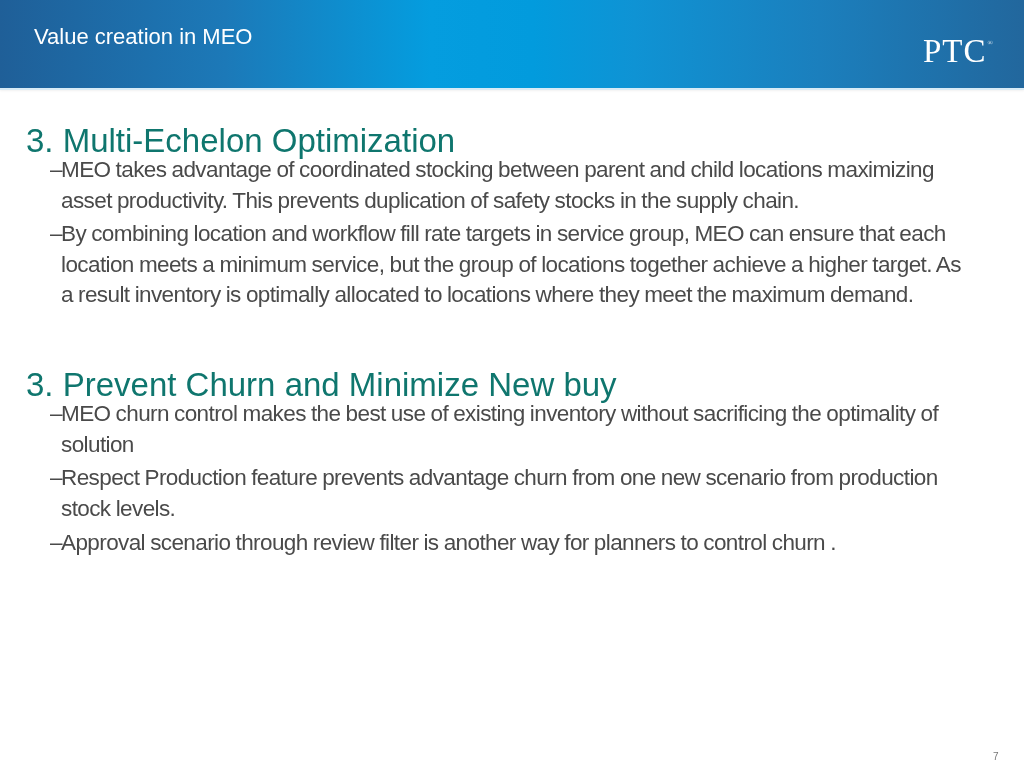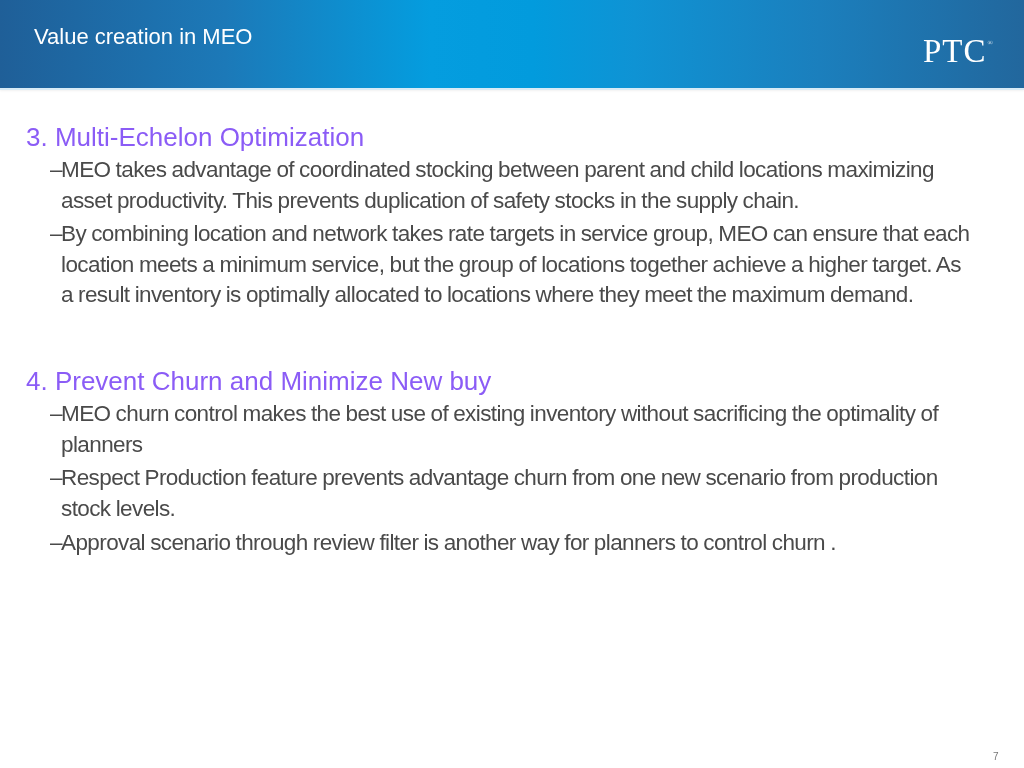--- a/index.html
+++ b/index.html
@@ -53,22 +53,22 @@
       opacity: 0.85;
     }
     .content {
       position: absolute;
       left: 0; top: 0;
       width: 1024px;
     }
     .section-heading {
       position: absolute;
       left: 26px;
-      font-size: 26px;
-      color: #8b5cf6;
+      font-size: 33px;
+      color: #0f766e;
       white-space: nowrap;
     }
     .bullet {
       position: absolute;
       left: 50px;
       width: 940px;
       font-size: 22.5px;
       line-height: 30.5px;
       color: #4a4a4a;
       transform-origin: left top;
@@ -108,31 +108,31 @@
   <div class="section-heading" style="top:122px;">3. Multi-Echelon Optimization</div>
 
   <div class="bullet" style="top:155px;">
     <span class="dash">–</span>
     <span class="text">MEO takes advantage of coordinated stocking between parent and child locations maximizing
 asset productivity.  This prevents duplication of safety stocks in the supply chain.</span>
   </div>
 
   <div class="bullet" style="top:219px;">
     <span class="dash">–</span>
-    <span class="text">By combining location and network takes rate targets in service group, MEO can ensure that each
+    <span class="text">By combining location and workflow fill rate targets in service group, MEO can ensure that each
 location meets a minimum service, but the group of locations together achieve a higher target. As
 a result inventory is optimally allocated to locations where they meet the maximum demand.</span>
   </div>
 
-  <div class="section-heading" style="top:366px;">4. Prevent Churn and Minimize New buy</div>
+  <div class="section-heading" style="top:366px;">3. Prevent Churn and Minimize New buy</div>
 
   <div class="bullet" style="top:399px;">
     <span class="dash">–</span>
     <span class="text">MEO churn control makes the best use of existing inventory without sacrificing the optimality of
-planners</span>
+solution</span>
   </div>
 
   <div class="bullet" style="top:463px;">
     <span class="dash">–</span>
     <span class="text">Respect Production feature prevents advantage churn from one new scenario from production
 stock levels.</span>
   </div>
 
   <div class="bullet" style="top:528px;">
     <span class="dash">–</span>

